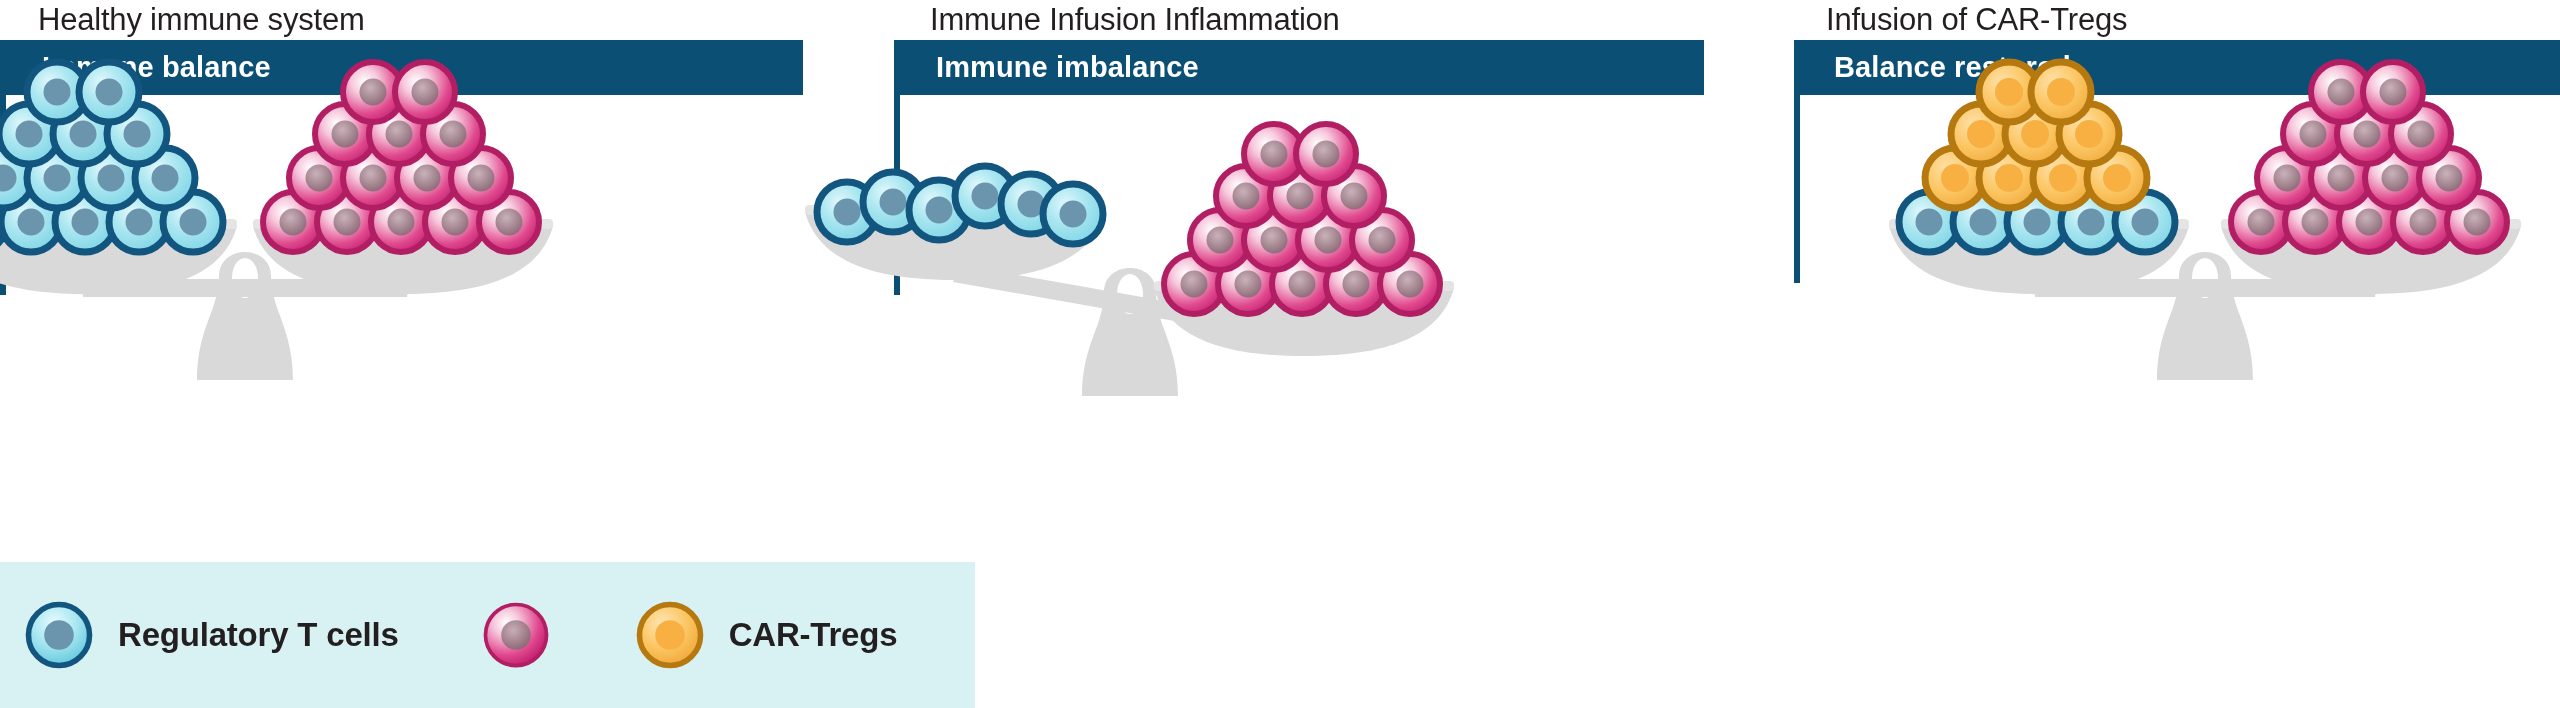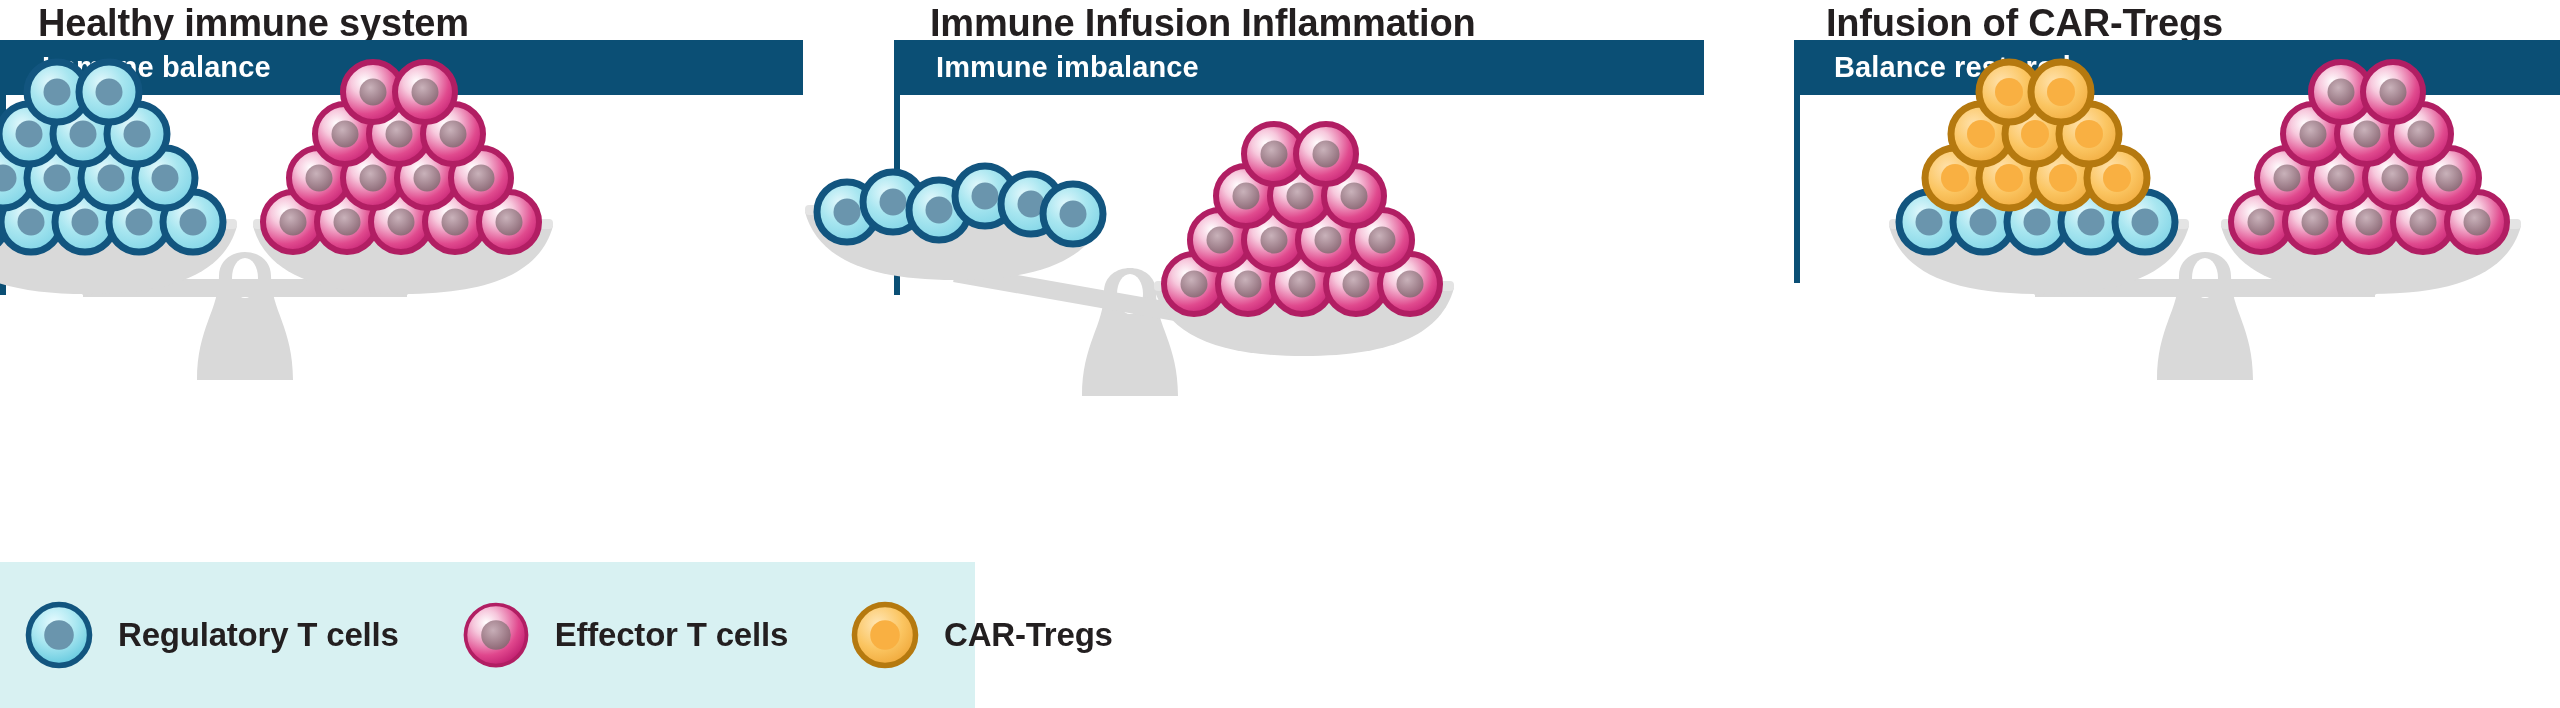--- a/index.html
+++ b/index.html
@@ -1,42 +1,42 @@
 <!DOCTYPE html>
 <html><head>
 <meta charset="utf-8">
 <style>
   html,body{margin:0;padding:0;background:#ffffff;}
   body{width:2560px;height:708px;position:relative;overflow:hidden;
        font-family:"Liberation Sans","DejaVu Sans",sans-serif;}
 
   .panel{position:absolute;top:0;}
   .panel-title{
-    font-size:38px;font-weight:bold;color:#231f20;
+    font-size:31px;font-weight:normal;color:#231f20;
     letter-spacing:-0.2px;white-space:nowrap;
     position:absolute;top:2px;
   }
   .band{
     position:absolute;top:40px;height:55px;
     background:#0b4f75;display:flex;align-items:center;
   }
   .band-label{
     color:#ffffff;font-size:29px;font-weight:bold;letter-spacing:0.1px;
     white-space:nowrap;
   }
   .rule{position:absolute;width:6px;background:#0b4f75;}
 
   
   .legend{
     position:absolute;left:0;top:562px;width:975px;height:146px;
     background:#d8f1f2;
   }
   .legend-inner{
     display:flex;align-items:center;height:100%;
-    padding-left:22px;box-sizing:border-box;
+    padding-left:22px;box-sizing:border-box;gap:20px;
   }
   .legend-item{display:flex;align-items:center;margin-right:60px;}
   .legend-item:last-child{margin-right:0;}
   .legend-text{
     font-size:33px;font-weight:bold;color:#231f20;white-space:nowrap;
     margin-left:22px;letter-spacing:-0.2px;
   }
 </style>
 </head>
 <body>
@@ -269,21 +269,20 @@
             <stop offset="100%" stop-color="#bf1c6e"></stop>
           </radialGradient>
           <radialGradient id="lgEffN" cx="40%" cy="34%" r="70%">
             <stop offset="0%" stop-color="#c7aeb7"></stop>
             <stop offset="100%" stop-color="#8c6573"></stop>
           </radialGradient>
         </defs>
         <circle r="33" fill="url(#lgEff)" stroke="#b11e63" stroke-width="4"></circle>
         <circle r="16" fill="url(#lgEffN)"></circle>
       </svg>
-      <span class="legend-text">Effector T cells</span>
     </div>
 
     <div class="legend-item">
       <svg width="74" height="74" viewBox="-40 -40 80 80">
         <defs>
           <radialGradient id="lgCar" cx="38%" cy="32%" r="74%">
             <stop offset="0%" stop-color="#ffe6b5"></stop>
             <stop offset="55%" stop-color="#fbc561"></stop>
             <stop offset="100%" stop-color="#efa637"></stop>
           </radialGradient>

